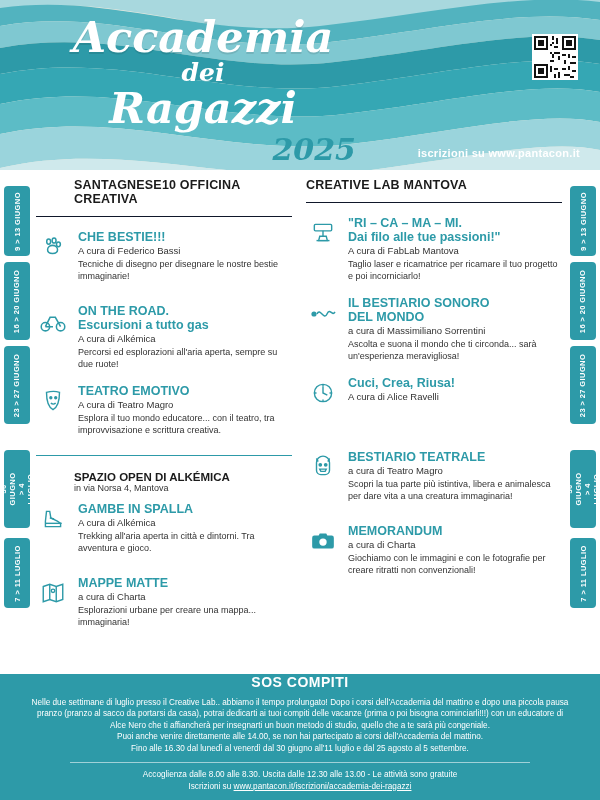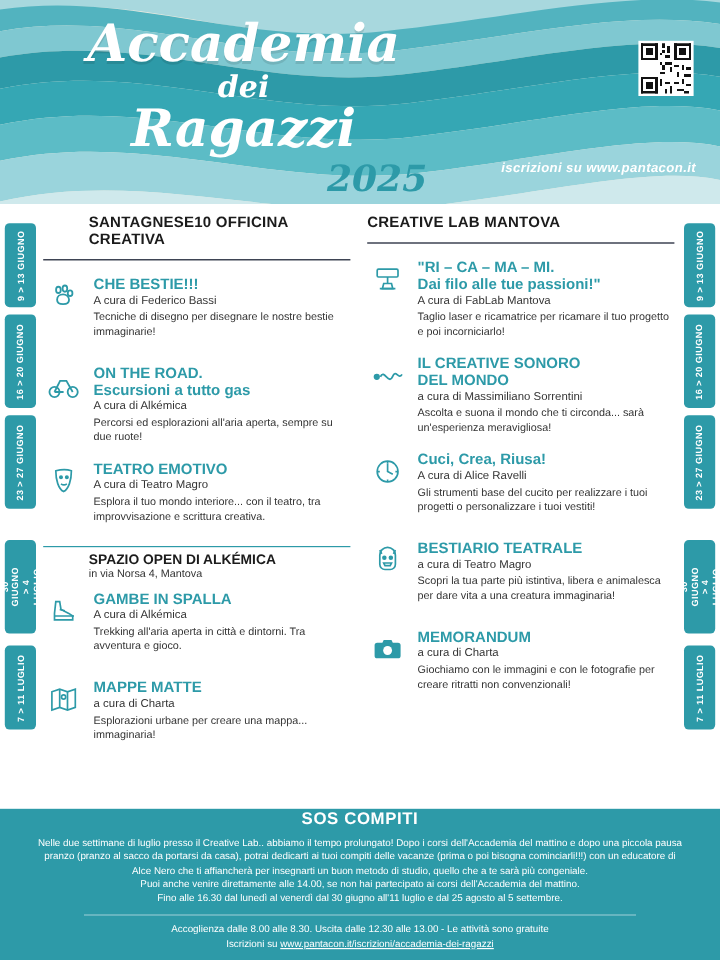--- a/index.html
+++ b/index.html
@@ -67,24 +67,23 @@
   }
   .qr {
     position: absolute;
     right: 22px; top: 34px;
     width: 46px; height: 46px;
     background: #ffffff;
     padding: 2px;
   }
   .site-url {
     position: absolute;
-    right: 20px; top: 134px;
+    right: 20px; top: 147px;
     font-size: 11px;
     font-weight: bold;
-    font-style: italic;
     color: #ffffff;
     letter-spacing: 0.3px;
   }
 
   
   .body-area {
     position: relative;
     width: 600px;
     height: 480px;
     background: #ffffff;
@@ -175,21 +174,21 @@
     font-size: 9px;
     color: #333333;
     line-height: 11.5px;
     margin-top: 3px;
   }
 
   .sub-head {
     font-size: 11.5px;
     font-weight: bold;
     color: #1b1b1b;
-    padding: 5px 0 0 38px;
+    padding: 15px 0 0 38px;
     border-top: 1px solid #2d9aa8;
     margin-top: 4px;
   }
   .sub-sub {
     font-size: 9px;
     color: #333333;
     padding-left: 38px;
     padding-bottom: 2px;
   }
 
@@ -379,21 +378,21 @@
             <svg width="26" height="26" viewBox="0 0 24 24" fill="none" stroke="#2d9aa8" stroke-width="1.3">
               <path d="M6 4c4-1 9-1 12 0 0 7-2 14-6 16C8 18 6 11 6 4z"></path>
               <circle cx="10" cy="9" r="0.9" fill="#2d9aa8"></circle>
                 <circle cx="14.5" cy="9" r="0.9" fill="#2d9aa8"></circle>
               <path d="M10 14c1.5 1.2 3 1.2 4.5 0"></path>
             </svg>
           </div>
           <div class="txt">
             <div class="e-title">TEATRO EMOTIVO</div>
             <div class="e-by">A cura di Teatro Magro</div>
-            <div class="e-desc">Esplora il tuo mondo interiore... con il teatro, tra improvvisazione e scrittura creativa.</div>
+            <div class="e-desc">Esplora il tuo mondo educatore... con il teatro, tra improvvisazione e scrittura creativa.</div>
           </div>
         </div>
 
         <div class="sub-head">SPAZIO OPEN DI ALKÉMICA</div>
         <div class="sub-sub">in via Norsa 4, Mantova</div>
 
         <div class="entry">
           <div class="ico">
             <svg width="26" height="26" viewBox="0 0 24 24" fill="none" stroke="#2d9aa8" stroke-width="1.3">
               <path d="M6 5h3l1 6 6 3 3 2v3H5v-5z"></path>
@@ -445,39 +444,38 @@
         </div>
 
         <div class="entry">
           <div class="ico">
             <svg width="28" height="26" viewBox="0 0 28 24" fill="none" stroke="#2d9aa8" stroke-width="1.5">
               <circle cx="5" cy="13" r="2.6" fill="#2d9aa8" stroke="none"></circle>
               <path d="M8 13c3-7 7 7 10 0s5 3 8-2"></path>
             </svg>
           </div>
           <div class="txt">
-            <div class="e-title">IL CREATIVE SONORO</div>
+            <div class="e-title">IL BESTIARIO SONORO</div>
             <div class="e-title2">DEL MONDO</div>
             <div class="e-by">a cura di Massimiliano Sorrentini</div>
             <div class="e-desc">Ascolta e suona il mondo che ti circonda... sarà un'esperienza meravigliosa!</div>
           </div>
         </div>
 
         <div class="entry">
           <div class="ico">
             <svg width="26" height="26" viewBox="0 0 24 24" fill="none" stroke="#2d9aa8" stroke-width="1.3">
               <circle cx="12" cy="12" r="8"></circle>
                 <path d="M12 6v6l4 2"></path>
               <path d="M4 12h2M18 12h2M12 4v2M12 18v2"></path>
             </svg>
           </div>
           <div class="txt">
             <div class="e-title2">Cuci, Crea, Riusa!</div>
             <div class="e-by">A cura di Alice Ravelli</div>
-            <div class="e-desc">Gli strumenti base del cucito per realizzare i tuoi progetti o personalizzare i tuoi vestiti!</div>
           </div>
         </div>
 
         <div class="entry">
           <div class="ico">
             <svg width="26" height="26" viewBox="0 0 24 24" fill="none" stroke="#2d9aa8" stroke-width="1.3">
               <path d="M6 8a6 6 0 0112 0v7a4 4 0 01-4 4h-4a4 4 0 01-4-4z"></path>
               <path d="M6 4l1.5 3M18 4l-1.5 3"></path>
               <circle cx="9.5" cy="10" r="1.1" fill="#2d9aa8"></circle>
                 <circle cx="14.5" cy="10" r="1.1" fill="#2d9aa8"></circle>

